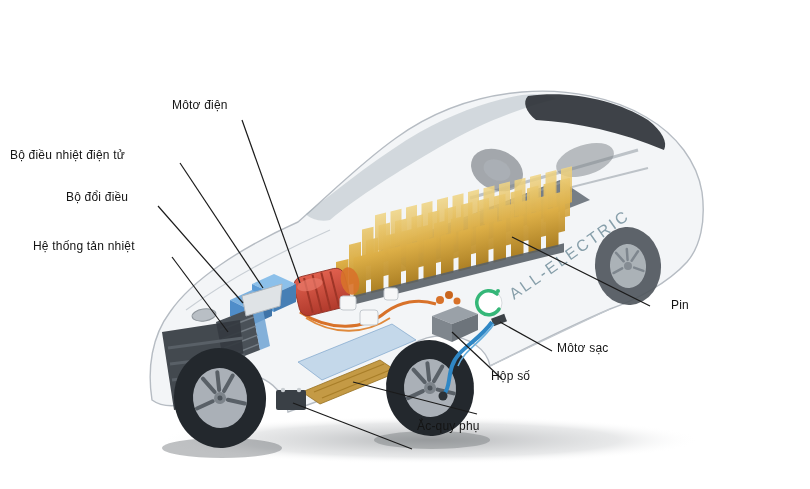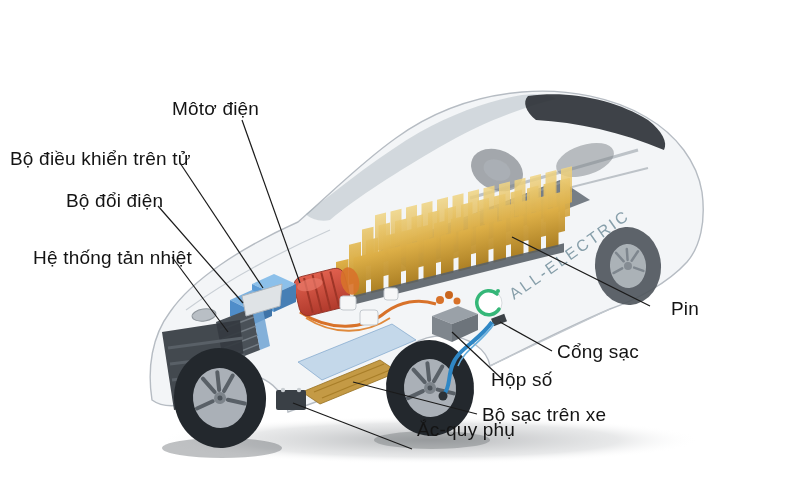--- a/index.html
+++ b/index.html
@@ -6,21 +6,21 @@
   #stage{
     position:relative;
     width:810px;height:489px;
     background:#ffffff;
     overflow:hidden;
     font-family:"Liberation Sans", sans-serif;
   }
   #car-svg{position:absolute;left:0;top:0;}
   .lbl{
     position:absolute;
-    font-size:19px;
+    font-size:12px;
     color:#141414;
     letter-spacing:0.2px;
     white-space:nowrap;
     line-height:1.1;
   }
 </style>
 </head>
 <body>
 
 <div id="stage">
@@ -230,22 +230,21 @@
       <line x1="172" y1="257" x2="228" y2="332"></line>
       <line x1="650" y1="306" x2="512" y2="237"></line>
       <line x1="552" y1="351" x2="500" y2="322"></line>
       <line x1="502" y1="379" x2="452" y2="332"></line>
       <line x1="477" y1="414" x2="353" y2="382"></line>
       <line x1="412" y1="449" x2="293" y2="403"></line>
     </g>
   </svg>
 
   <div class="lbl" style="left:172px;top:99px">Môtơ điện</div>
-  <div class="lbl" style="left:10px;top:149px">Bộ điều khiển trên tử</div>
-  <div class="lbl" style="left:66px;top:191px">Bộ đổi điện</div>
-  <div class="lbl" style="left:33px;top:248px">Hệ thống tản nhiệt</div>
+  <div class="lbl" style="left:10px;top:149px">Bộ điều nhiệt điện tử</div>
+  <div class="lbl" style="left:66px;top:191px">Bộ đổi điều</div>
+  <div class="lbl" style="left:33px;top:240px">Hệ thống tản nhiệt</div>
   <div class="lbl" style="left:671px;top:299px">Pin</div>
-  <div class="lbl" style="left:557px;top:342px">Cổng sạc</div>
+  <div class="lbl" style="left:557px;top:342px">Môtơ sạc</div>
   <div class="lbl" style="left:491px;top:370px">Hộp số</div>
-  <div class="lbl" style="left:482px;top:405px">Bộ sạc trên xe</div>
   <div class="lbl" style="left:417px;top:420px">Ắc-quy phụ</div>
 
 </div>
 
 </body></html>

